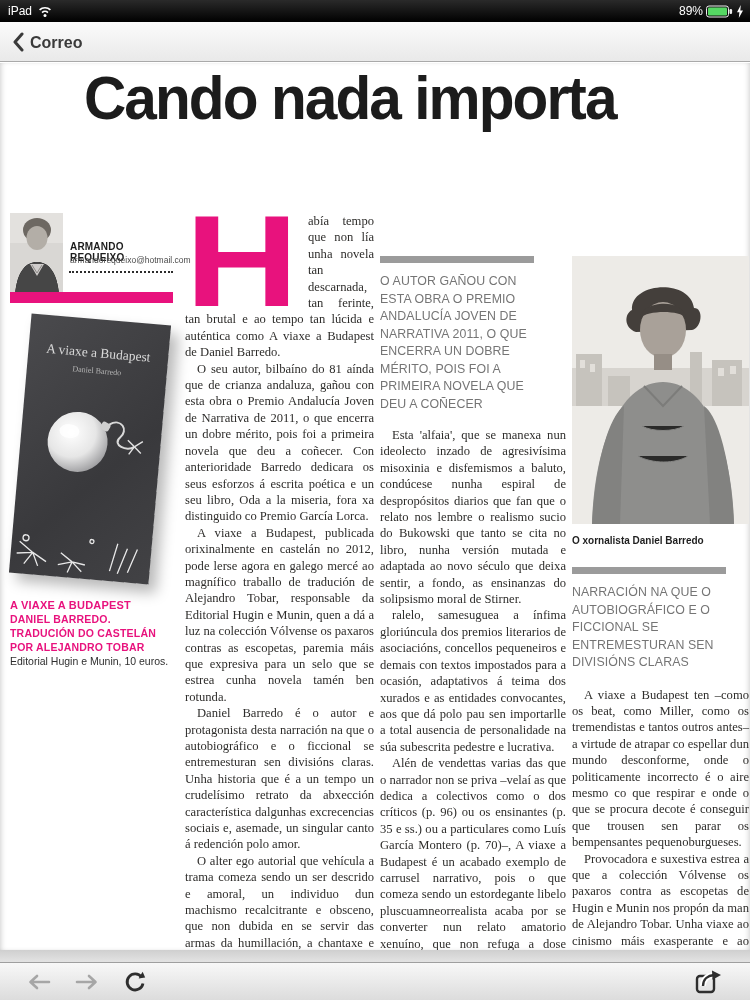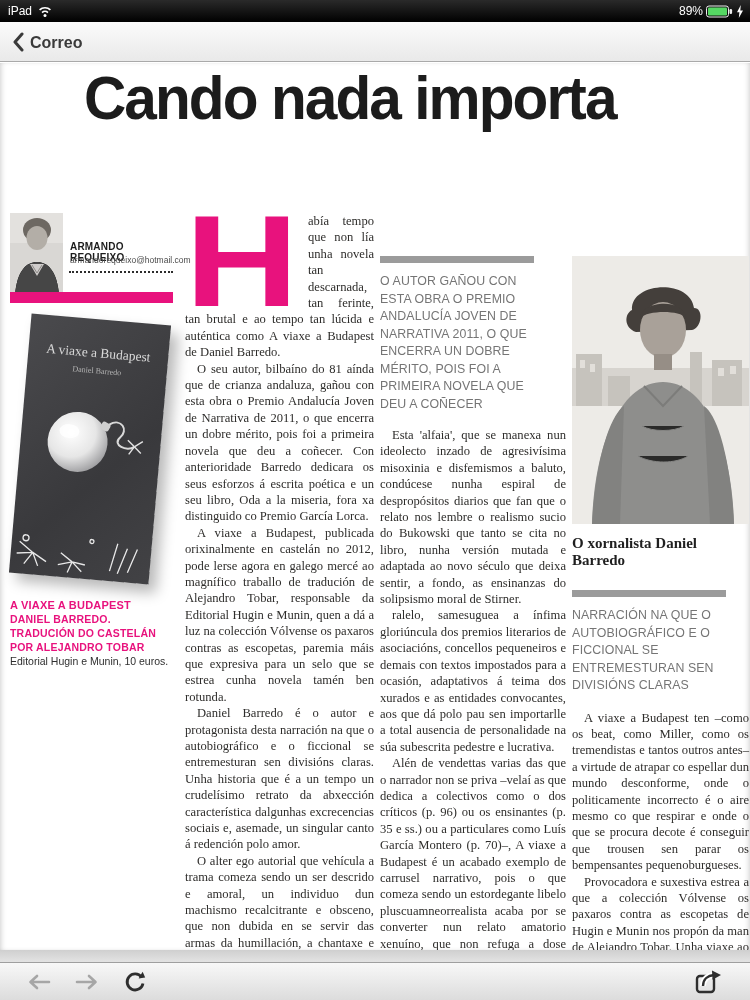--- a/index.html
+++ b/index.html
@@ -85,22 +85,22 @@
   .quote-bar{width:154px;height:7px;background:var(--bar-gray);}
   .pull-quote{
     margin-top:9px;font-family:"Liberation Sans",sans-serif;
     font-size:13px;line-height:17.5px;color:var(--quote-gray);
     text-transform:uppercase;letter-spacing:.1px;width:176px;
     transform:scaleX(.95);transform-origin:left top;
   }
   .col2 .paragraphs{margin-top:15px;}
   .col3 .paragraphs{margin-top:16px;}
   .photo-caption{
-    margin-top:7px;font-family:Liberation Serif, serif;
-    font-size:15px;font-weight:800;color:#1f1f1f;
+    margin-top:7px;font-family:Liberation Sans, sans-serif;
+    font-size:10px;font-weight:800;color:#1f1f1f;
   }
   .col3 .quote-bar{margin-top:21px;}
   
   .page-edge{position:absolute;left:0;top:950px;width:750px;height:12px;
     background:linear-gradient(#cfcfcf,#e3e3e3);}
   .toolbar{
     position:absolute;left:0;top:962px;width:750px;height:38px;
     background:linear-gradient(#f8f8f8,#dcdcdc);
     border-top:1px solid #9f9f9f;
     display:flex;align-items:center;

